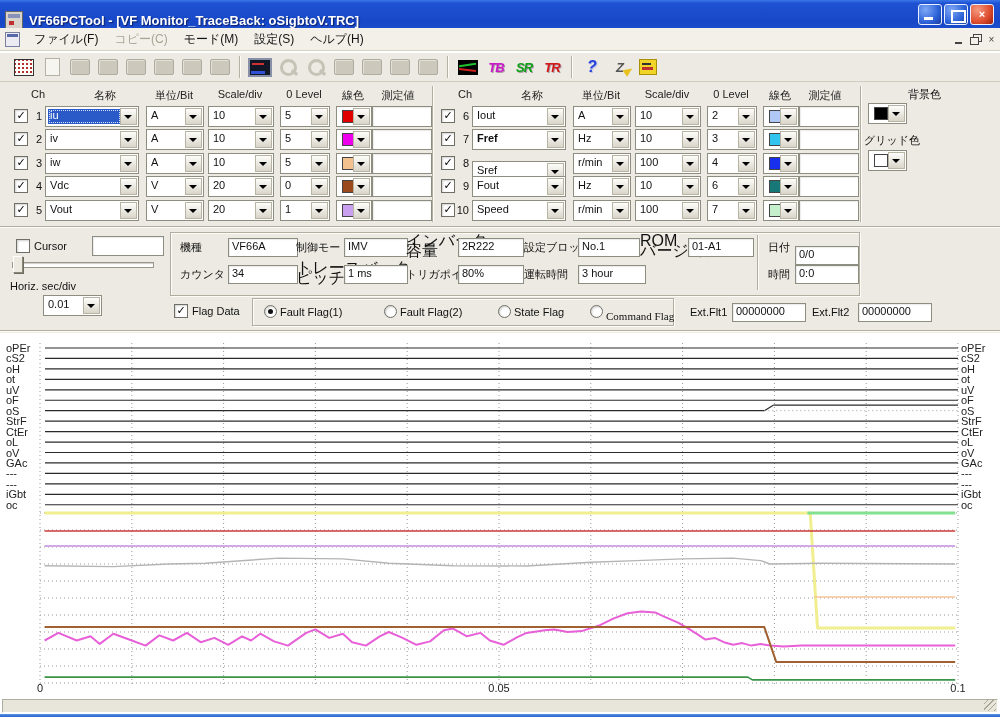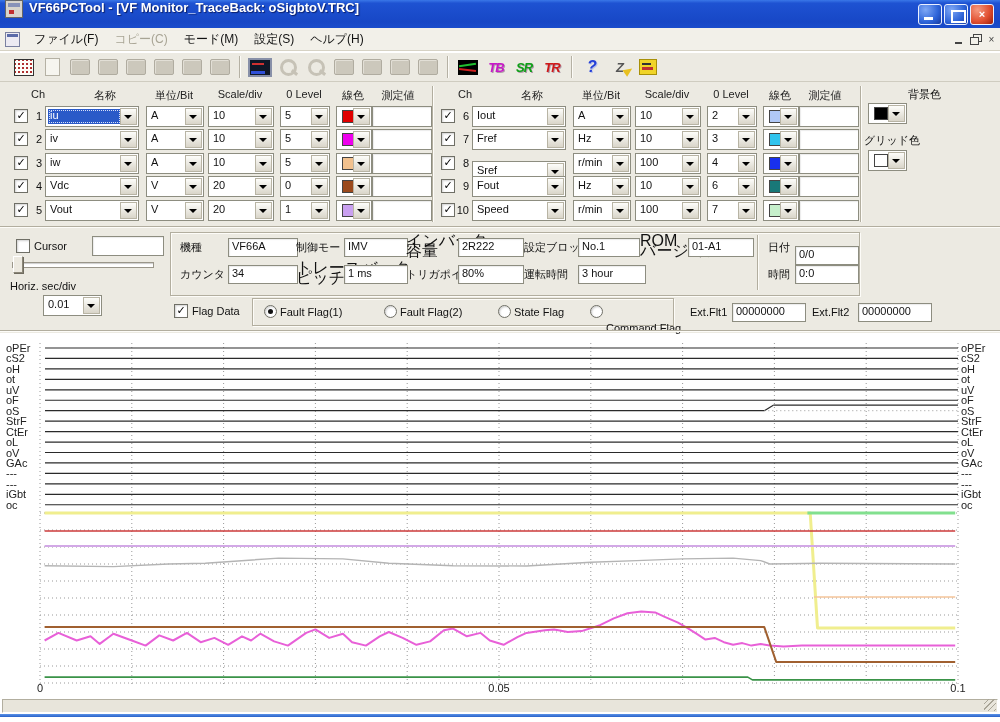--- a/index.html
+++ b/index.html
@@ -3,21 +3,21 @@
 <meta charset="utf-8">
 <style>
   html,body{margin:0;padding:0;}
   body{width:1000px;height:722px;position:relative;background:#fff;
        font-family:"Liberation Sans","DejaVu Sans",sans-serif;font-size:11px;color:#111;
        overflow:hidden;-webkit-font-smoothing:antialiased;}
   .abs{position:absolute;box-sizing:border-box;}
   
   #titlebar{left:0;top:0;width:1000px;height:40px;
     background:linear-gradient(180deg,#3a77e8 0%,#1e52d2 8%,#1747c6 55%,#1c50cf 80%,#0f3aa8 100%);
-    display:flex;align-items:flex-start;padding-left:5px;}
+    display:flex;align-items:center;padding-left:5px;}
   #app-icon{width:16px;height:16px;background:#d8d4cc;border:1px solid #666;position:relative;flex:0 0 auto;}
   #app-icon:before{content:"";position:absolute;left:2px;top:2px;right:2px;height:4px;background:#8892b8;}
   #app-icon:after{content:"";position:absolute;left:3px;bottom:3px;width:5px;height:4px;background:#c03030;}
   #title-text{color:#fff;font-weight:bold;font-size:13px;margin-left:6px;white-space:nowrap;
     text-shadow:1px 1px 1px rgba(0,0,40,.6);}
   .capbtn{position:absolute;top:4px;width:24px;height:21px;border:1px solid #eaf0ff;border-radius:3px;
     color:#fff;text-align:center;line-height:19px;font-weight:bold;}
   .capblue{background:radial-gradient(circle at 30% 25%,#7fa8f5,#2d63d8 60%,#16399e);}
   .capred{background:radial-gradient(circle at 30% 25%,#f59a80,#e25233 55%,#9e1c08);}
   .minbar{position:absolute;left:5px;bottom:4px;width:9px;height:3px;background:#fff;}
@@ -417,21 +417,21 @@
         <span class="cv sw">
           <i style="background:#b0c8f6"></i>
         </span>
         <span class="cb2">
           <i class="arr"></i>
         </span>
       </div>
       <div class="tfield" style="left:799px;top:24px;width:52px;height:19px;"></div>
       <div class="chk" style="left:441px;top:50px;">✓</div>
       <div class="lbl" style="left:453px;top:51px;width:16px;text-align:right;">7</div>
-      <div class="combo" style="left:472px;top:47px;width:92px;">
+      <div class="combo" style="left:472px;top:47px;width:92px;font-weight:bold;">
         <span class="cv">Fref</span>
         <span class="cb2">
           <i class="arr"></i>
         </span>
       </div>
       <div class="combo" style="left:573px;top:47px;width:56px;">
         <span class="cv">Hz</span>
         <span class="cb2">
           <i class="arr"></i>
         </span>
@@ -635,21 +635,21 @@
   <div class="groupbox" style="left:252px;top:216px;width:420px;height:26px;"></div>
   <span class="radio" style="left:264px;top:223px;">
       <i class="dot"></i>
     </span>
   <div class="lbl" style="left:280px;top:224px;">Fault Flag(1)</div>
   <span class="radio" style="left:384px;top:223px;"></span>
   <div class="lbl" style="left:400px;top:224px;">Fault Flag(2)</div>
   <span class="radio" style="left:498px;top:223px;"></span>
   <div class="lbl" style="left:514px;top:224px;">State Flag</div>
   <span class="radio" style="left:590px;top:223px;"></span>
-  <div class="lbl" style="left:606px;top:240px;">Command Flag</div>
+  <div class="lbl" style="left:606px;top:228px;font-family:Liberation Serif, serif;">Command Flag</div>
   <div class="lbl" style="left:690px;top:224px;">Ext.Flt1</div>
   <div class="tfield" style="left:732px;top:221px;width:66px;height:17px;">00000000</div>
   <div class="lbl" style="left:812px;top:224px;">Ext.Flt2</div>
   <div class="tfield" style="left:858px;top:221px;width:66px;height:17px;">00000000</div>
 
   <div class="hgroove" style="left:0;top:248px;width:1000px;"></div>
 </div>
 
 <div id="chart" class="abs">
   <svg id="chart-svg" width="1000" height="362" viewBox="0 0 1000 362" xmlns="http://www.w3.org/2000/svg">

